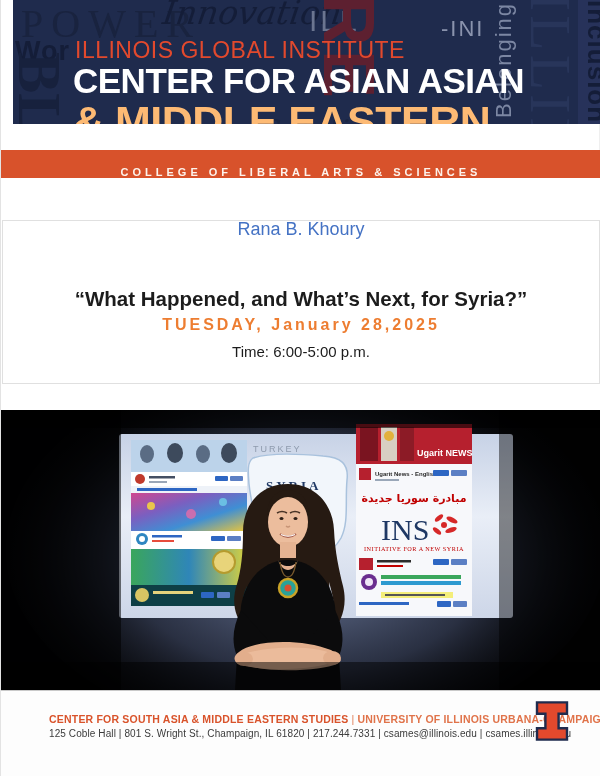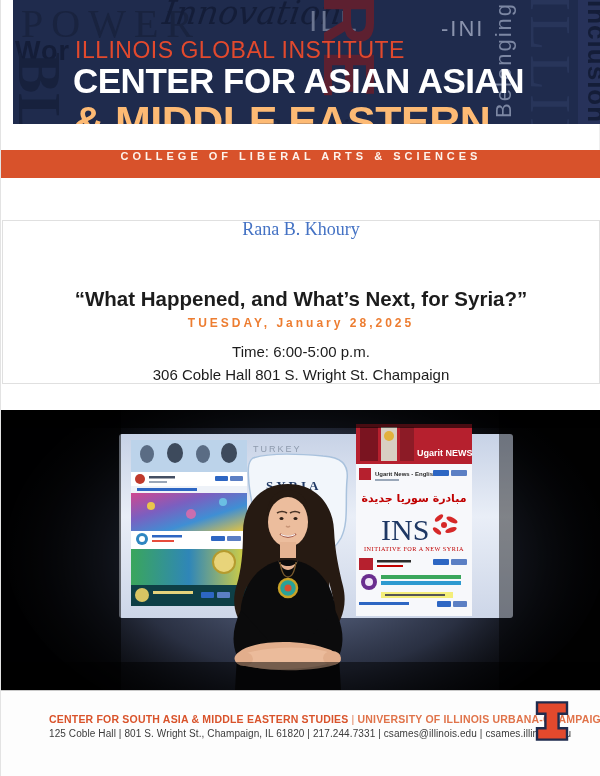--- a/index.html
+++ b/index.html
@@ -34,32 +34,32 @@
   .hdr-institute{
     position:absolute;left:62px;top:37px;z-index:3;
     color:#e2492d;font-size:23px;font-weight:400;letter-spacing:0.5px;
   }
   .hdr-title1{position:absolute;left:60px;top:61px;z-index:3;color:#ffffff;font-size:35px;font-weight:800;letter-spacing:-0.5px;}
   .hdr-title2{position:absolute;left:60px;top:97px;z-index:3;color:#fdba74;font-size:43px;font-weight:800;letter-spacing:-0.5px;}
 
   
   .banner{
     position:absolute;left:0;top:150px;width:600px;height:28px;
-    background:#d8522b;display:flex;align-items:flex-start;justify-content:center;
+    background:#d8522b;display:flex;align-items:flex-end;justify-content:center;
   }
   .banner span{color:#fdf3ec;font-size:11px;font-weight:bold;letter-spacing:4px;}
 
   
   .mid{position:absolute;left:0;top:178px;width:600px;height:232px;background:#ffffff;}
   .event-box{position:absolute;left:1px;top:42px;width:596px;height:162px;border:1px solid #e0e0e0;}
   .ev{position:absolute;left:0;width:600px;text-align:center;}
-  .ev-speaker{top:41px;font-family:Liberation Serif, serif;font-size:18px;color:#4472c4;}
+  .ev-speaker{top:41px;font-family:Liberation Sans, sans-serif;font-size:18px;color:#4472c4;}
   .ev-role{top:64px;font-family:"Liberation Serif",serif;font-size:18px;color:#4472c4;}
   .ev-headline{top:109px;font-size:20.5px;font-weight:bold;color:#1c1c1c;letter-spacing:0px;}
-  .ev-date{top:138px;font-size:12px;font-weight:600;color:#ed7d31;letter-spacing:3px;}
+  .ev-date{top:138px;font-size:16px;font-weight:600;color:#ed7d31;letter-spacing:3px;}
   .ev-time{top:165px;font-size:15px;color:#1c1c1c;}
   .ev-loc{top:188px;font-size:15px;color:#1c1c1c;}
 
   
   .photo{position:absolute;left:0;top:410px;width:600px;height:259px;background:#000;}
   .photo svg{display:block;}
 
   
   .footer{
     position:absolute;left:0;top:690px;width:600px;height:86px;
@@ -101,21 +101,20 @@
   <div class="banner">
     <span>COLLEGE OF LIBERAL ARTS &amp; SCIENCES</span>
   </div>
 
   <div class="mid">
     <div class="event-box"></div>
     <div class="ev ev-speaker">Rana B. Khoury</div>
     <div class="ev ev-headline">“What Happened, and What’s Next, for Syria?”</div>
     <div class="ev ev-date">TUESDAY, January 28,2025</div>
     <div class="ev ev-time">Time: 6:00-5:00 p.m.</div>
-    <div class="ev ev-loc">306 Coble Hall 801 S. Wright St. Champaign</div>
   </div>
 
   <div class="photo">
     <svg width="600" height="280" viewBox="0 0 600 280" xmlns="http://www.w3.org/2000/svg">
       <defs>
         <radialGradient id="glow" cx="50%" cy="52%" r="55%">
           <stop offset="0%" stop-color="#8fa0c8" stop-opacity="0.85"></stop>
           <stop offset="55%" stop-color="#5a688f" stop-opacity="0.45"></stop>
           <stop offset="100%" stop-color="#000000" stop-opacity="0"></stop>
         </radialGradient>

